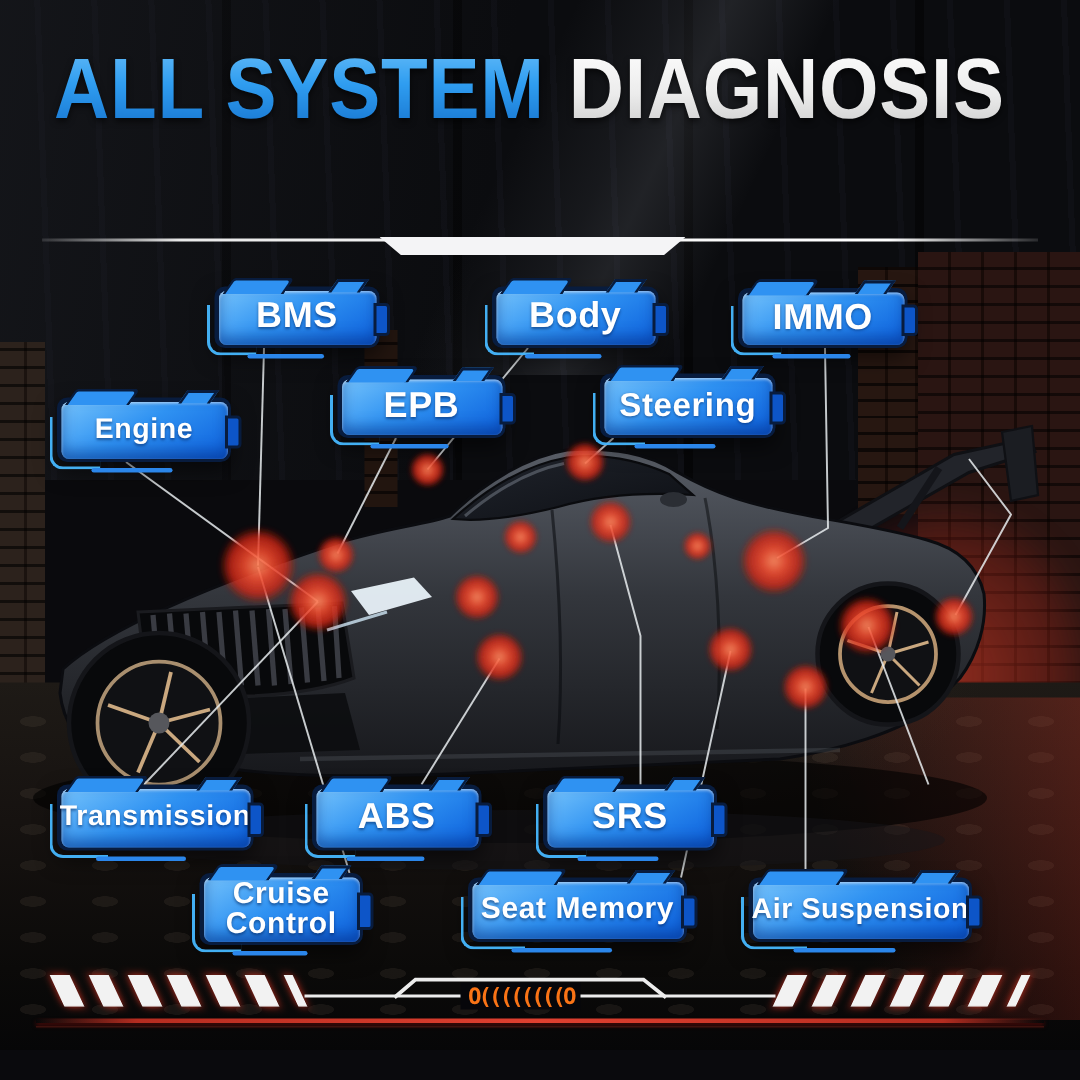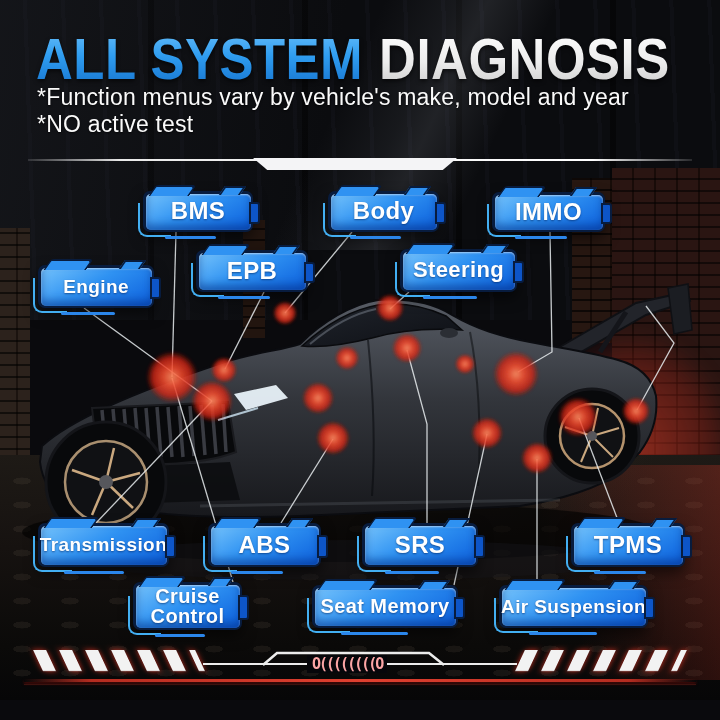--- a/index.html
+++ b/index.html
@@ -84,21 +84,21 @@
 
   
   .hazard{position:absolute;top:650px;height:21px;z-index:8;
     background:repeating-linear-gradient(90deg,#f2f2f2 0 13px,transparent 13px 26px);
     filter:drop-shadow(0 0 3px rgba(232,54,36,.85));}
   .hazard-left{left:38px;width:162px;transform:skewX(25deg);}
   .hazard-right{left:520px;width:162px;transform:skewX(-25deg);}
   .footer-line{position:absolute;left:203px;top:663px;width:314px;height:2px;background:#ececec;z-index:8;}
   .footer-trap{position:absolute;left:262px;top:651px;z-index:8;}
   .footer-glyphs{position:absolute;left:307px;top:655px;z-index:9;background:#06060a;
-    padding:0 5px;color:#fca5a5;font-family:"DejaVu Sans Mono",monospace;font-weight:bold;
+    padding:0 5px;color:#f97316;font-family:"DejaVu Sans Mono",monospace;font-weight:bold;
     font-size:15px;letter-spacing:-2px;line-height:18px;}
   .footer-redline{position:absolute;left:24px;right:24px;top:679px;height:3px;z-index:8;
     background:linear-gradient(90deg, rgba(120,20,15,0), #b52c20 10%, #e04030 50%, #b52c20 90%, rgba(120,20,15,0));
     box-shadow:0 2px 3px rgba(110,12,8,.6);}
   .footer-redline-dark{position:absolute;left:24px;right:24px;top:684px;height:1px;background:#3d120e;z-index:8;}
 </style>
 </head>
 <body>
 
 <div id="canvas">
@@ -283,21 +283,21 @@
        <div class="tag-label" style="font-size:19px">
             <div>Engine</div>
           </div>
      </div>
      <div class="notch-tl"></div>
      <div class="notch-tr"></div>
      <div class="bracket-left"></div>
      <div class="tab-right"></div>
      <div class="dash-bottom"></div>
       </div>
-      <div class="tag" style="left: 196px; top: 250px; width: 112px; height: 42px;">
+      <div class="tag" style="left: 225px; top: 250px; width: 112px; height: 42px;">
         <div class="tag-frame">
        <div class="tag-fill"></div>
        <div class="tag-label" style="font-size:24px">
             <div>EPB</div>
           </div>
      </div>
      <div class="notch-tl"></div>
      <div class="notch-tr"></div>
      <div class="bracket-left"></div>
      <div class="tab-right"></div>
@@ -340,33 +340,20 @@
      <div class="notch-tr"></div>
      <div class="bracket-left"></div>
      <div class="tab-right"></div>
      <div class="dash-bottom"></div>
       </div>
       <div class="tag" style="left: 362px; top: 523px; width: 116px; height: 44px;">
         <div class="tag-frame">
        <div class="tag-fill"></div>
        <div class="tag-label" style="font-size:24px">
             <div>SRS</div>
-          </div>
-     </div>
-     <div class="notch-tl"></div>
-     <div class="notch-tr"></div>
-     <div class="bracket-left"></div>
-     <div class="tab-right"></div>
-     <div class="dash-bottom"></div>
-      </div>
-      <div class="tag" style="left: 571px; top: 523px; width: 114px; height: 44px;">
-        <div class="tag-frame">
-       <div class="tag-fill"></div>
-       <div class="tag-label" style="font-size:24px">
-            <div>TPMS</div>
           </div>
      </div>
      <div class="notch-tl"></div>
      <div class="notch-tr"></div>
      <div class="bracket-left"></div>
      <div class="tab-right"></div>
      <div class="dash-bottom"></div>
       </div>
       <div class="tag" style="left: 133px; top: 582px; width: 109px; height: 48px;">
         <div class="tag-frame">
@@ -405,24 +392,20 @@
      <div class="notch-tl"></div>
      <div class="notch-tr"></div>
      <div class="bracket-left"></div>
      <div class="tab-right"></div>
      <div class="dash-bottom"></div>
       </div>
     </div>
 
   <div class="title">
     <span class="t-blue">ALL SYSTEM</span><span class="t-white">DIAGNOSIS</span>
-  </div>
-  <div class="notes">
-    <div>*Function menus vary by vehicle's make, model and year</div>
-    <div>*NO active test</div>
   </div>
   <div class="divider-line"></div>
   <div class="divider-trap"></div>
 
   <div class="hazard hazard-left"></div>
   <div class="hazard hazard-right"></div>
   <div class="footer-line"></div>
   <svg class="footer-trap" width="184" height="15">
     <polyline points="1,14 15,2 167,2 182,14" fill="none" stroke="#ececec" stroke-width="2.5"></polyline>
   </svg>

